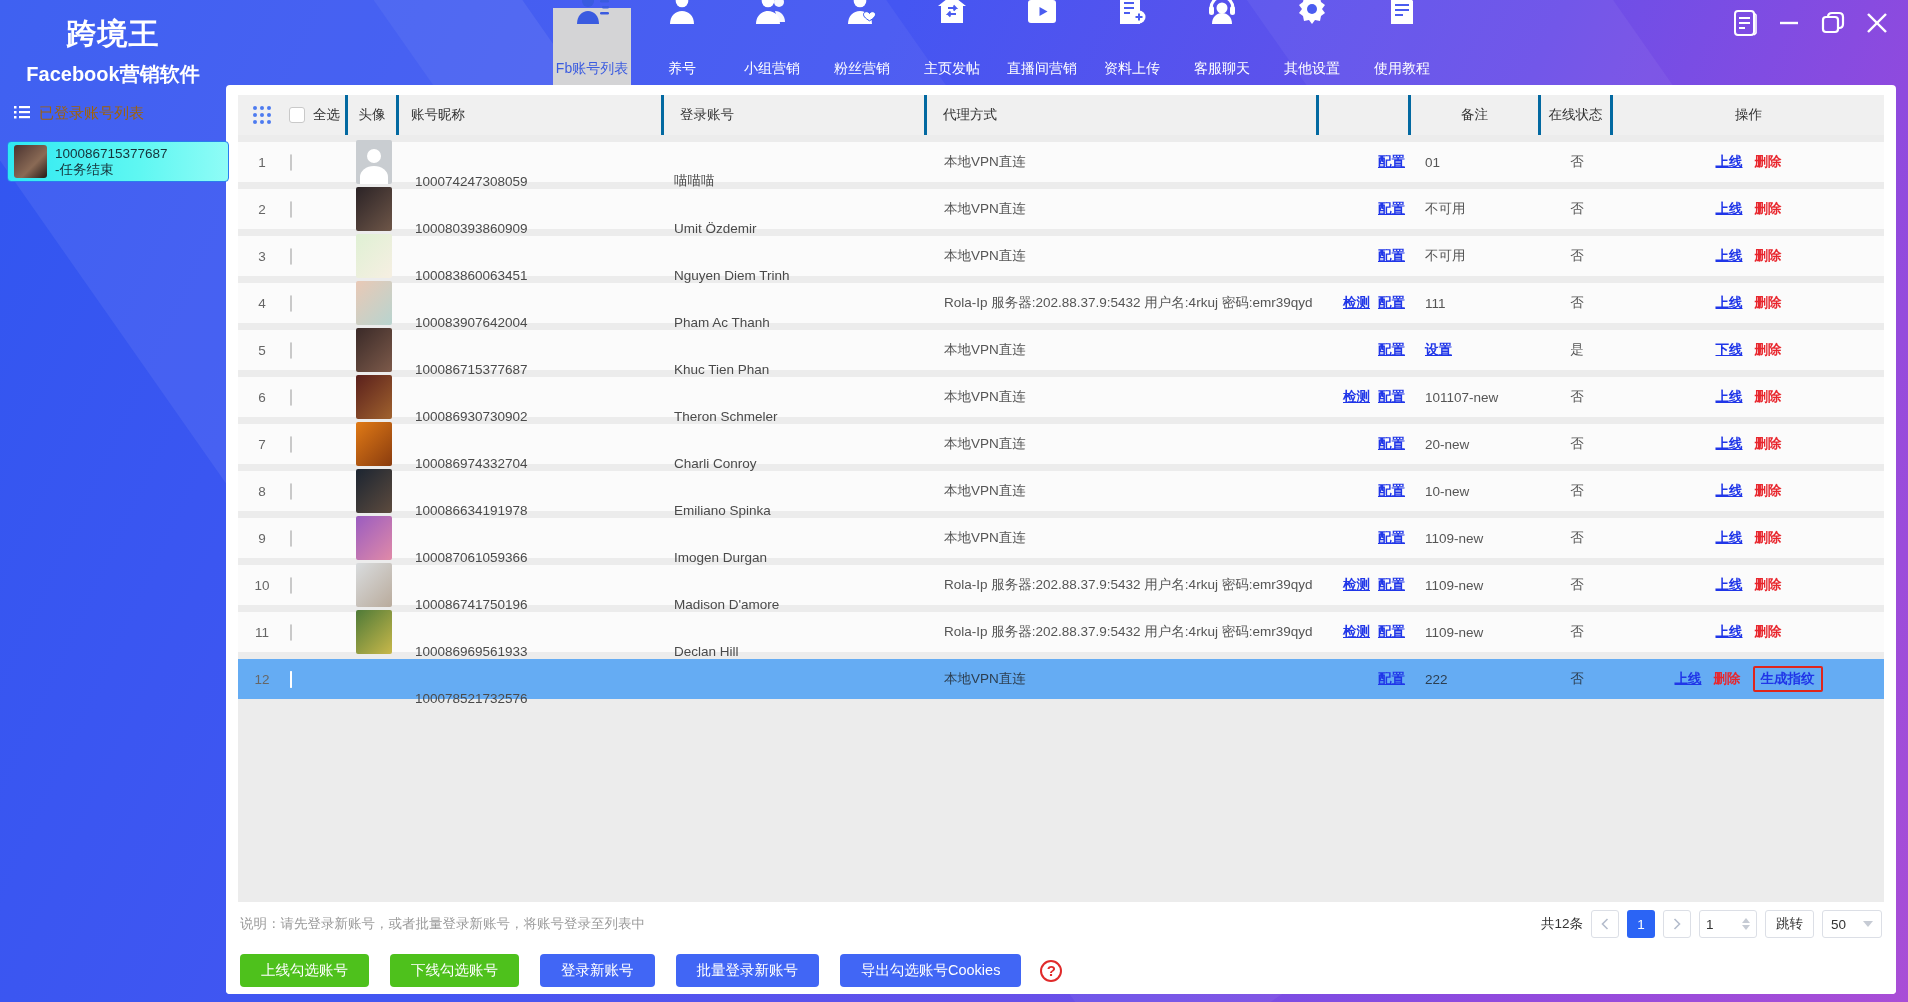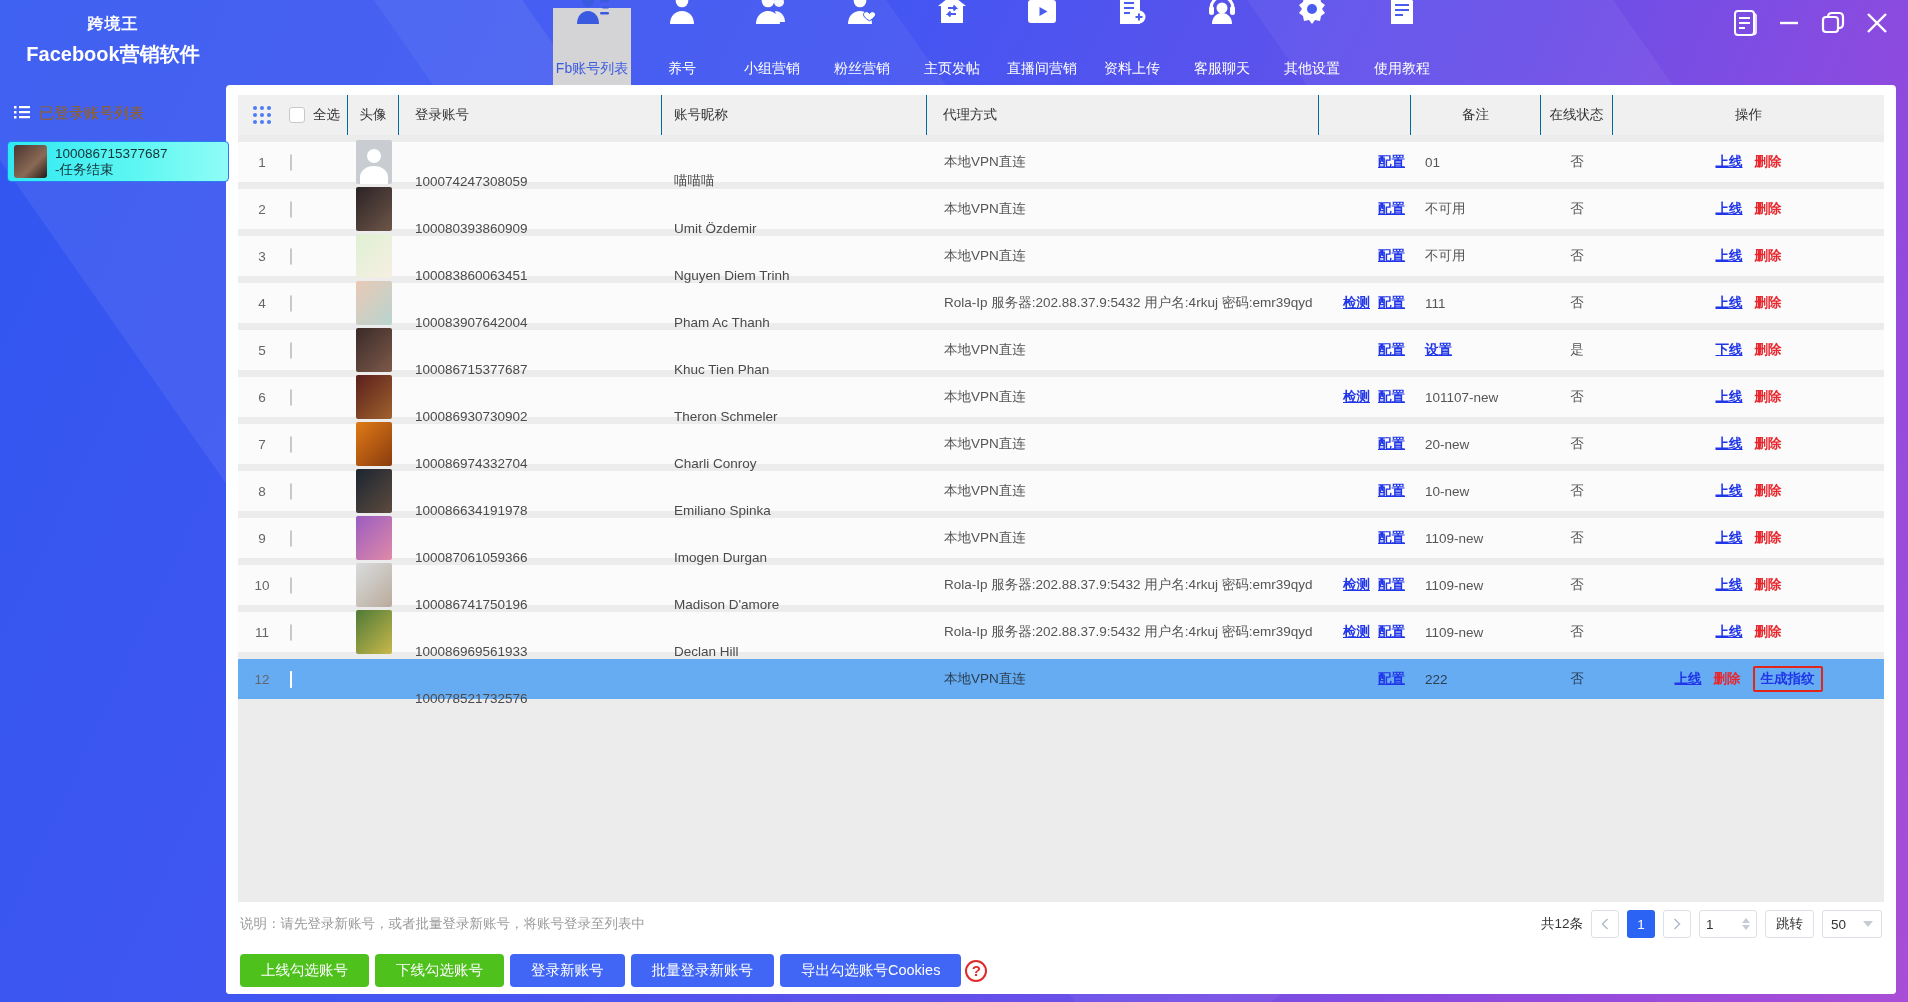--- a/index.html
+++ b/index.html
@@ -15,21 +15,21 @@
   .streak2 { width:420px; height:1400px; left:700px; top:-300px; background:rgba(255,255,255,0.05); }
   .streak3 { width:300px; height:700px; left:1350px; top:-250px; background:rgba(255,255,255,0.05); }
 
   
   .titlebar { position:absolute; top:10px; right:16px; display:flex; gap:14px; z-index:30; }
   .tb-btn { width:30px; height:26px; display:flex; align-items:center; justify-content:center; cursor:pointer; }
   .tb-btn svg { display:block; }
 
   
   .app-title { position:absolute; left:0; top:14px; width:226px; text-align:center; color:#fff; z-index:5; }
-  .app-title .l1 { font-size:16px; font-weight:bold; letter-spacing:1px; }
+  .app-title .l1 { font-size:30px; font-weight:bold; letter-spacing:1px; }
   .app-title .l2 { font-size:20px; font-weight:bold; margin-top:6px; }
 
   
   .topnav { position:absolute; left:553px; top:0; height:85px; display:flex; z-index:10; }
   .tab { width:78px; margin-right:12px; height:77px; margin-top:8px; display:flex; flex-direction:column; align-items:center; justify-content:flex-end; padding-bottom:7px; cursor:pointer; color:#fff; }
   .tab .ticon { height:34px; display:flex; align-items:flex-end; justify-content:center; margin-bottom:6px; }
   .tab .tlabel { font-size:14px; white-space:nowrap;margin-top:30px; }
   .tab.active { background:#d4d4d6; color:#3a5be0; }
   .tab svg { fill:#fff; }
   .tab.active svg { fill:#3a5be0; }
@@ -39,21 +39,21 @@
   .acct-card { position:absolute; left:7px; top:141px; width:222px; height:41px; border:1px solid #2a7cf0; border-radius:4px;
     background:linear-gradient(90deg,#2fe9f2 0%,#5ff7f2 60%,#8ffcf6 100%); display:flex; align-items:center; padding:3px 6px; gap:8px; cursor:pointer; z-index:5; }
   .acct-avatar { width:33px; height:33px; border-radius:3px; background:linear-gradient(135deg,#4a3330,#8a6a55 60%,#241a18); flex:none; }
   .acct-lines { font-size:13.5px; color:#16323a; line-height:16px; }
 
   
   .main { position:absolute; left:226px; top:85px; right:12px; bottom:8px; background:#fff; border-radius:4px; display:flex; flex-direction:column; overflow:hidden; }
   .table-zone { flex:1; margin:10px 12px 0 12px; background:#ececec; overflow:hidden; }
 
   .thead { display:flex; align-items:center; height:40px; background:#f0f0f0; font-size:13.5px; color:#333; }
-  .thead .cell { display:flex; align-items:center; justify-content:center; height:100%; border-right:1px solid #0369a1; }
+  .thead .cell { display:flex; align-items:center; justify-content:center; height:100%; border-right:3px solid #0369a1; }
   .thead .cell:last-child, .thead .c-idx { border-right:none; }
   .trow { display:flex; align-items:center; height:40px; background:#fbfbfb; margin-top:7px; font-size:13.5px; color:#555; }
   .trow.selected { background:#65acf3; color:#2c3e50; }
   .cell { flex:none; }
   .c-idx   { width:48px;  text-align:center; }
   .c-check { width:62px;  }
   .c-ava   { width:51px;  display:flex; justify-content:center; }
   .c-acct  { width:263px; padding-left:16px; }
   .c-nick  { width:265px; padding-left:12px; }
   .c-proxy { width:392px; padding-left:17px; }
@@ -93,21 +93,21 @@
   .pg-cur { height:28px; min-width:28px; border-radius:3px; background:#2b64f5; color:#fff; display:flex; align-items:center; justify-content:center; cursor:pointer; }
   .pg-jumpbox { width:58px; justify-content:space-between; padding:0 6px; color:#333; }
   .pg-size { width:60px; justify-content:space-between; padding:0 8px; color:#333; }
   .pg-jumpbtn { padding:0 10px; color:#333; }
   .stepper { display:flex; flex-direction:column; gap:2px; }
   .stepper i { display:block; width:0; height:0; border-left:4px solid transparent; border-right:4px solid transparent; }
   .stepper .up { border-bottom:5px solid #c6cbd4; }
   .stepper .dn { border-top:5px solid #c6cbd4; }
   .chev-dn { width:0; height:0; border-left:5px solid transparent; border-right:5px solid transparent; border-top:6px solid #c6cbd4; }
 
-  .foot-buttons { display:flex; align-items:center; gap:6px; margin-top:8px; }
+  .foot-buttons { display:flex; align-items:center; gap:21px; margin-top:8px; }
   .btn { height:33px; border:none; border-radius:4px; color:#fff; font-size:14.5px; padding:0 21px; cursor:pointer; font-family:inherit; }
   .btn.green { background:#4ec11c; }
   .btn.blue  { background:#4166f5; }
   .help { width:22px; height:22px; border:2px solid #e02a2a; border-radius:50%; color:#e02a2a; font-size:15px; font-weight:bold; display:flex; align-items:center; justify-content:center; cursor:pointer; margin-left:-2px; }
 </style>
 </head>
 <body>
 
 <div class="streak streak1"></div>
 <div class="streak streak2"></div>
@@ -307,22 +307,22 @@
               <circle cx="11" cy="18" r="2"></circle>
               <circle cx="18" cy="18" r="2"></circle>
             </g>
           </svg>
       </div>
       <div class="cell c-check">
         <span class="checkbox"></span>
         <span>全选</span>
       </div>
       <div class="cell c-ava">头像</div>
+      <div class="cell c-nick">账号昵称</div>
       <div class="cell c-acct">登录账号</div>
-      <div class="cell c-nick">账号昵称</div>
       <div class="cell c-proxy">代理方式</div>
       <div class="cell c-links"></div>
       <div class="cell c-rmk" style="justify-content:center;padding-left:0">备注</div>
       <div class="cell c-onl" style="justify-content:center">在线状态</div>
       <div class="cell c-act">操作</div>
     </div>
     <div id="tbody">
         <div class="trow">
           <div class="cell c-idx">1</div>
           <div class="cell c-check"><span class="checkbox"></span></div>

